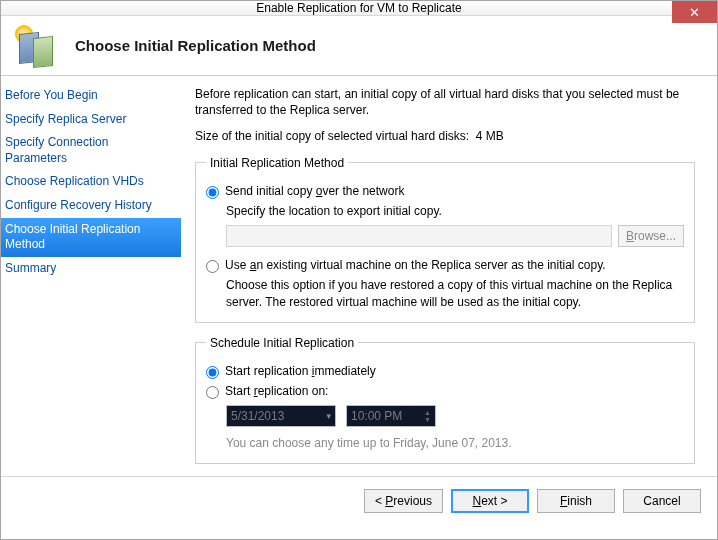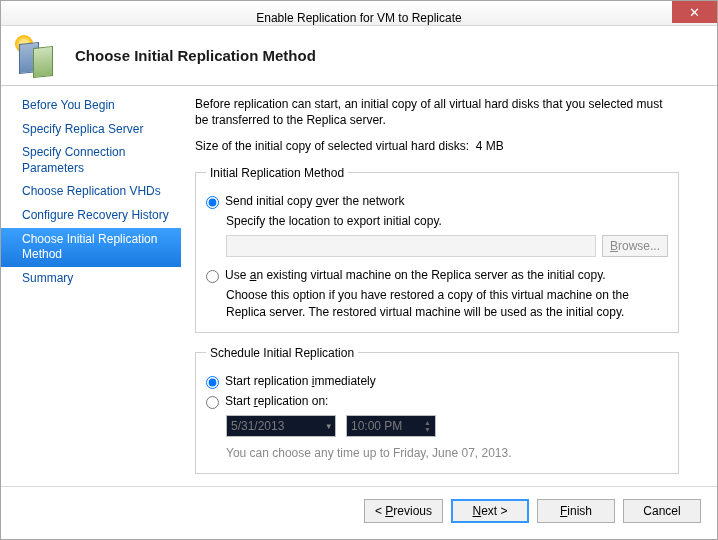--- a/index.html
+++ b/index.html
@@ -8,21 +8,21 @@
     font-family: "Segoe UI", Tahoma, sans-serif;
     font-size: 12px;
     background: #fff;
     color: #000;
     width: 718px;
     height: 540px;
     overflow: hidden;
     border: 1px solid #a5a5a5;
   }
   .titlebar {
-    height: 25px;
+    height: 15px;
     background: linear-gradient(#fff, #f0f0f0);
     border-bottom: 1px solid #d8d8d8;
     display: flex;
     align-items: flex-end;
     justify-content: center;
     position: relative;
   }
   .titlebar-title {
     font-size: 12px;
     color: #000;
@@ -80,33 +80,33 @@
   .body {
     display: flex;
     height: 400px;
   }
   .sidebar {
     width: 180px;
     padding: 8px 0 8px 0;
     border-right: none;
   }
   .nav-item {
-    padding: 4px 10px 4px 21px;
+    padding: 4px 10px 4px 4px;
     color: #0a4ea0;
     cursor: pointer;
     line-height: 1.3;
   }
   .nav-item.selected {
     background: #1e90ff;
     background: linear-gradient(#3aa0ff,#1a7ae0);
     color: #fff;
   }
   .content {
     flex: 1;
-    padding: 10px 38px 10px 14px;
+    padding: 10px 22px 10px 14px;
     color: #000;
     line-height: 1.35;
   }
   .intro { margin-bottom: 10px; }
   .size-line { margin-bottom: 10px; }
   fieldset {
     border: 1px solid #cfcfcf;
     margin: 0 0 12px 0;
     padding: 8px 10px 12px 10px;
   }

